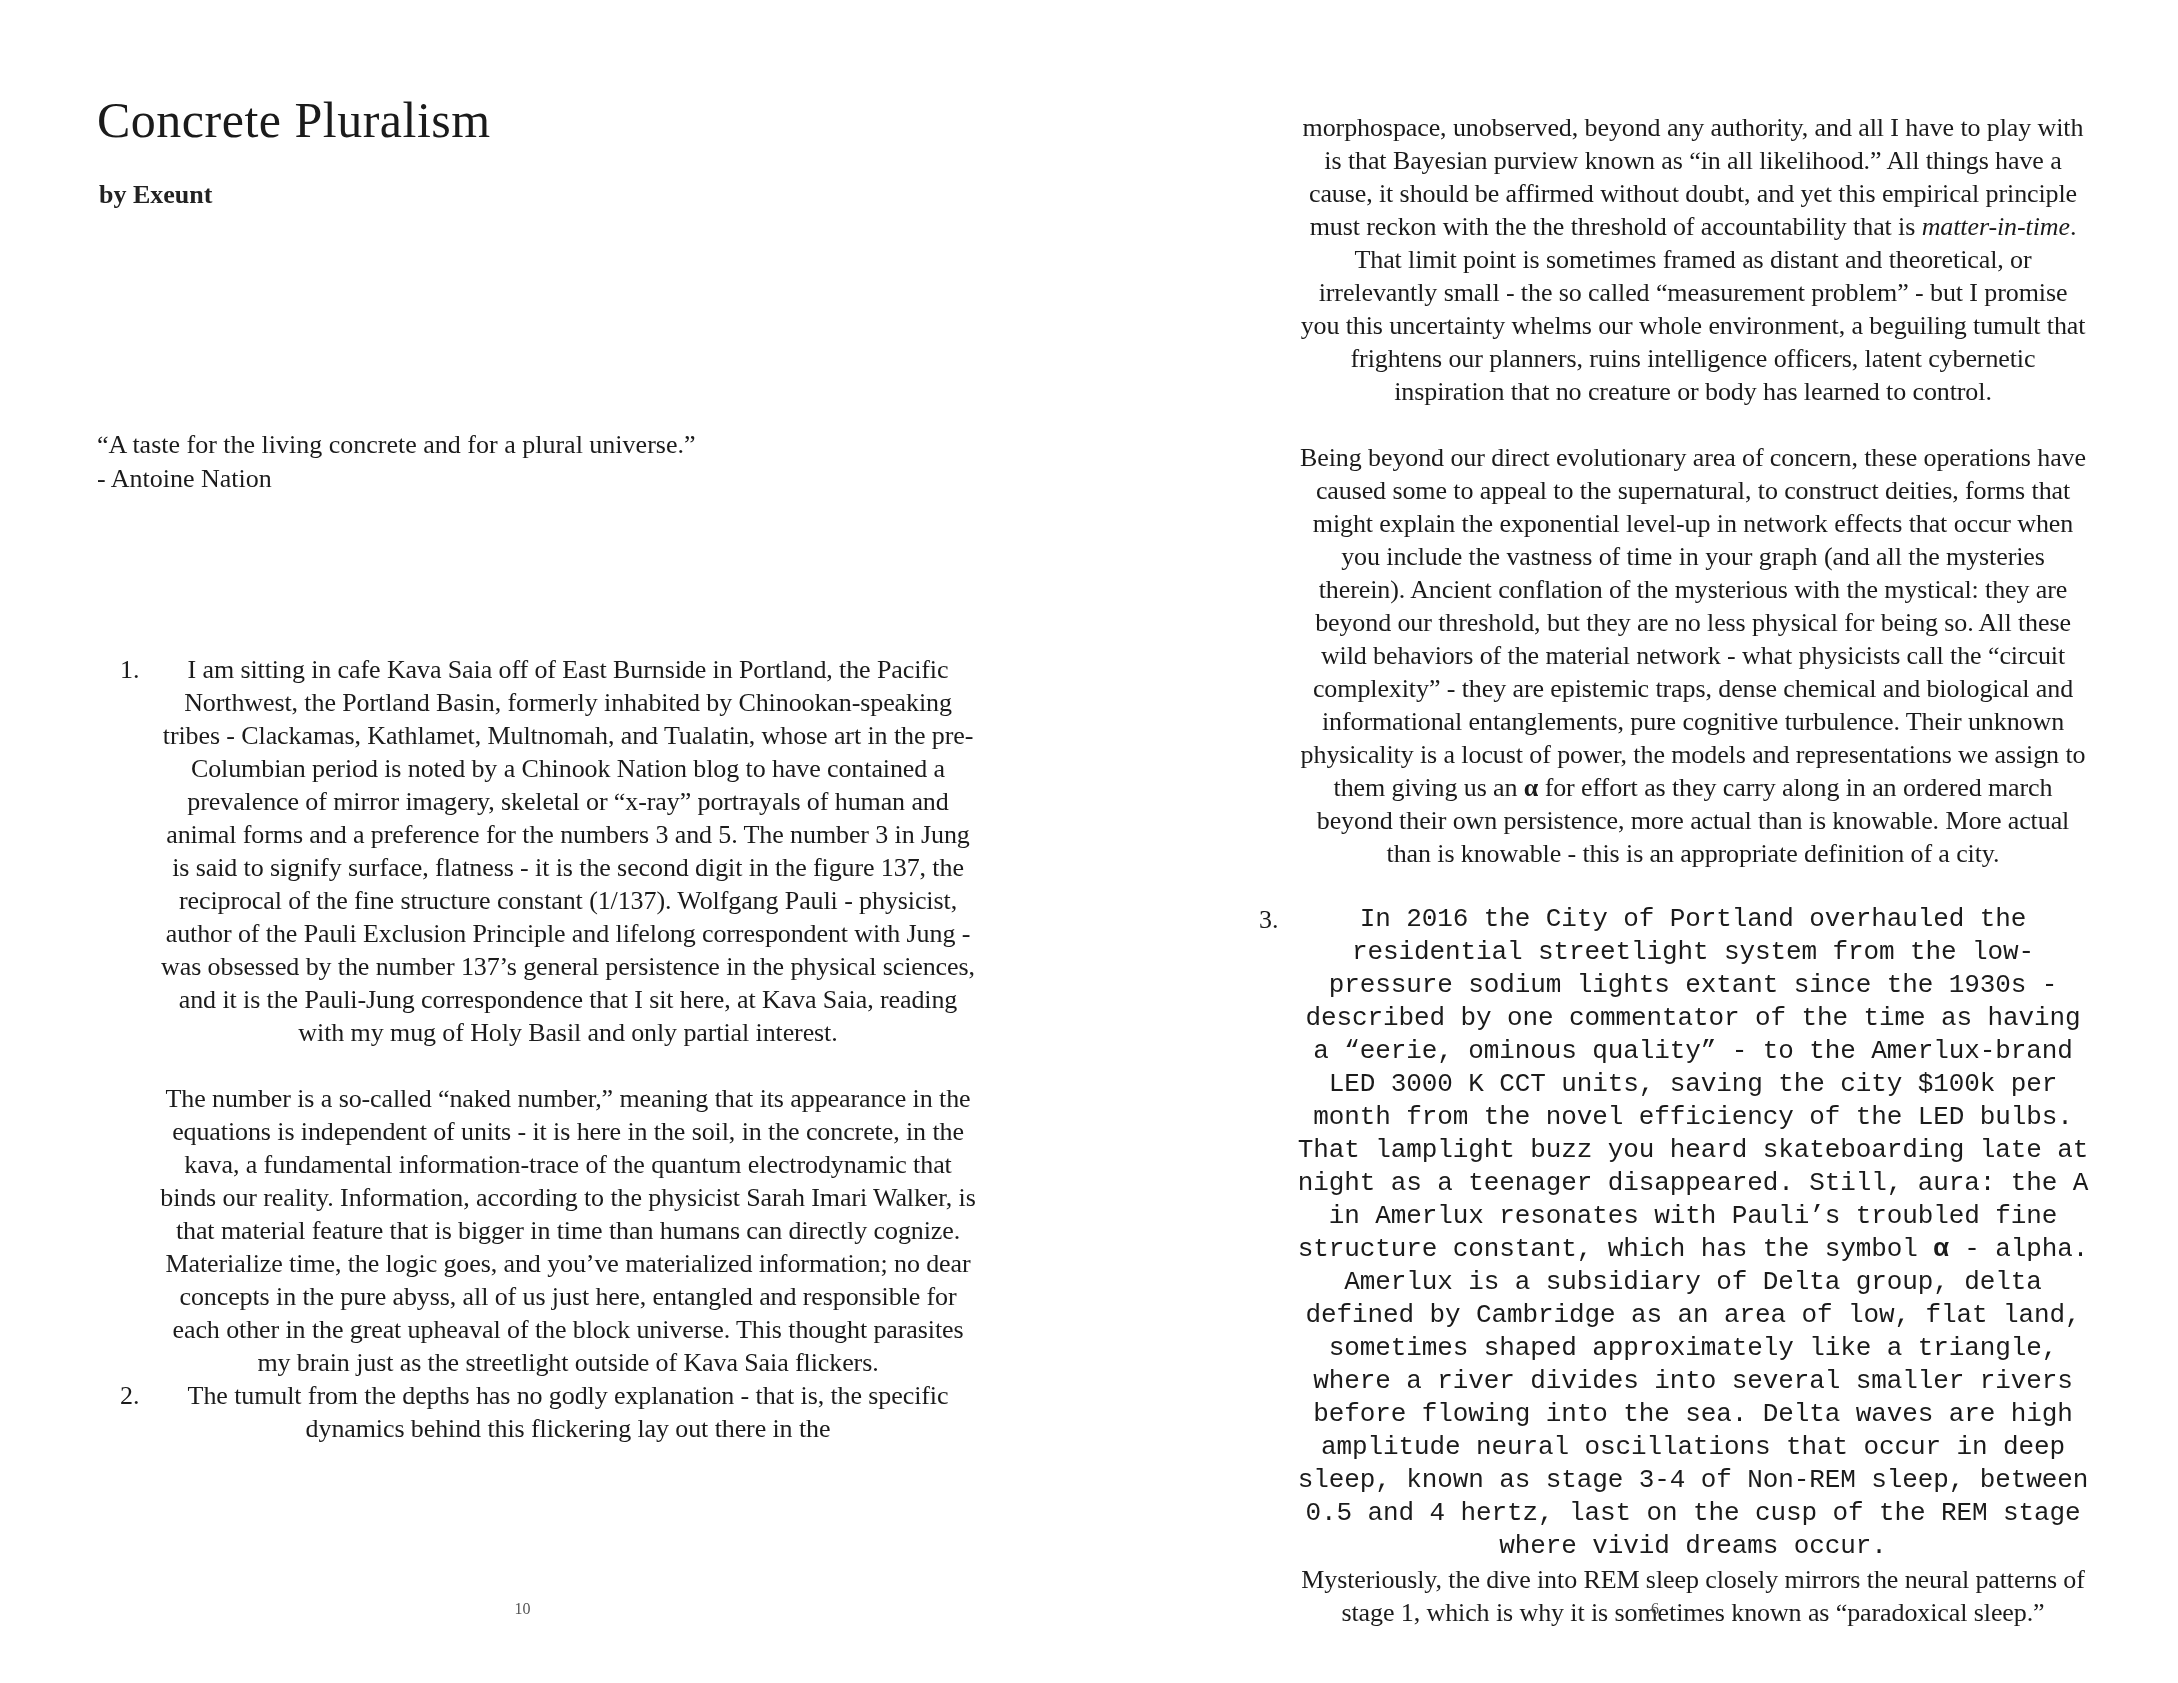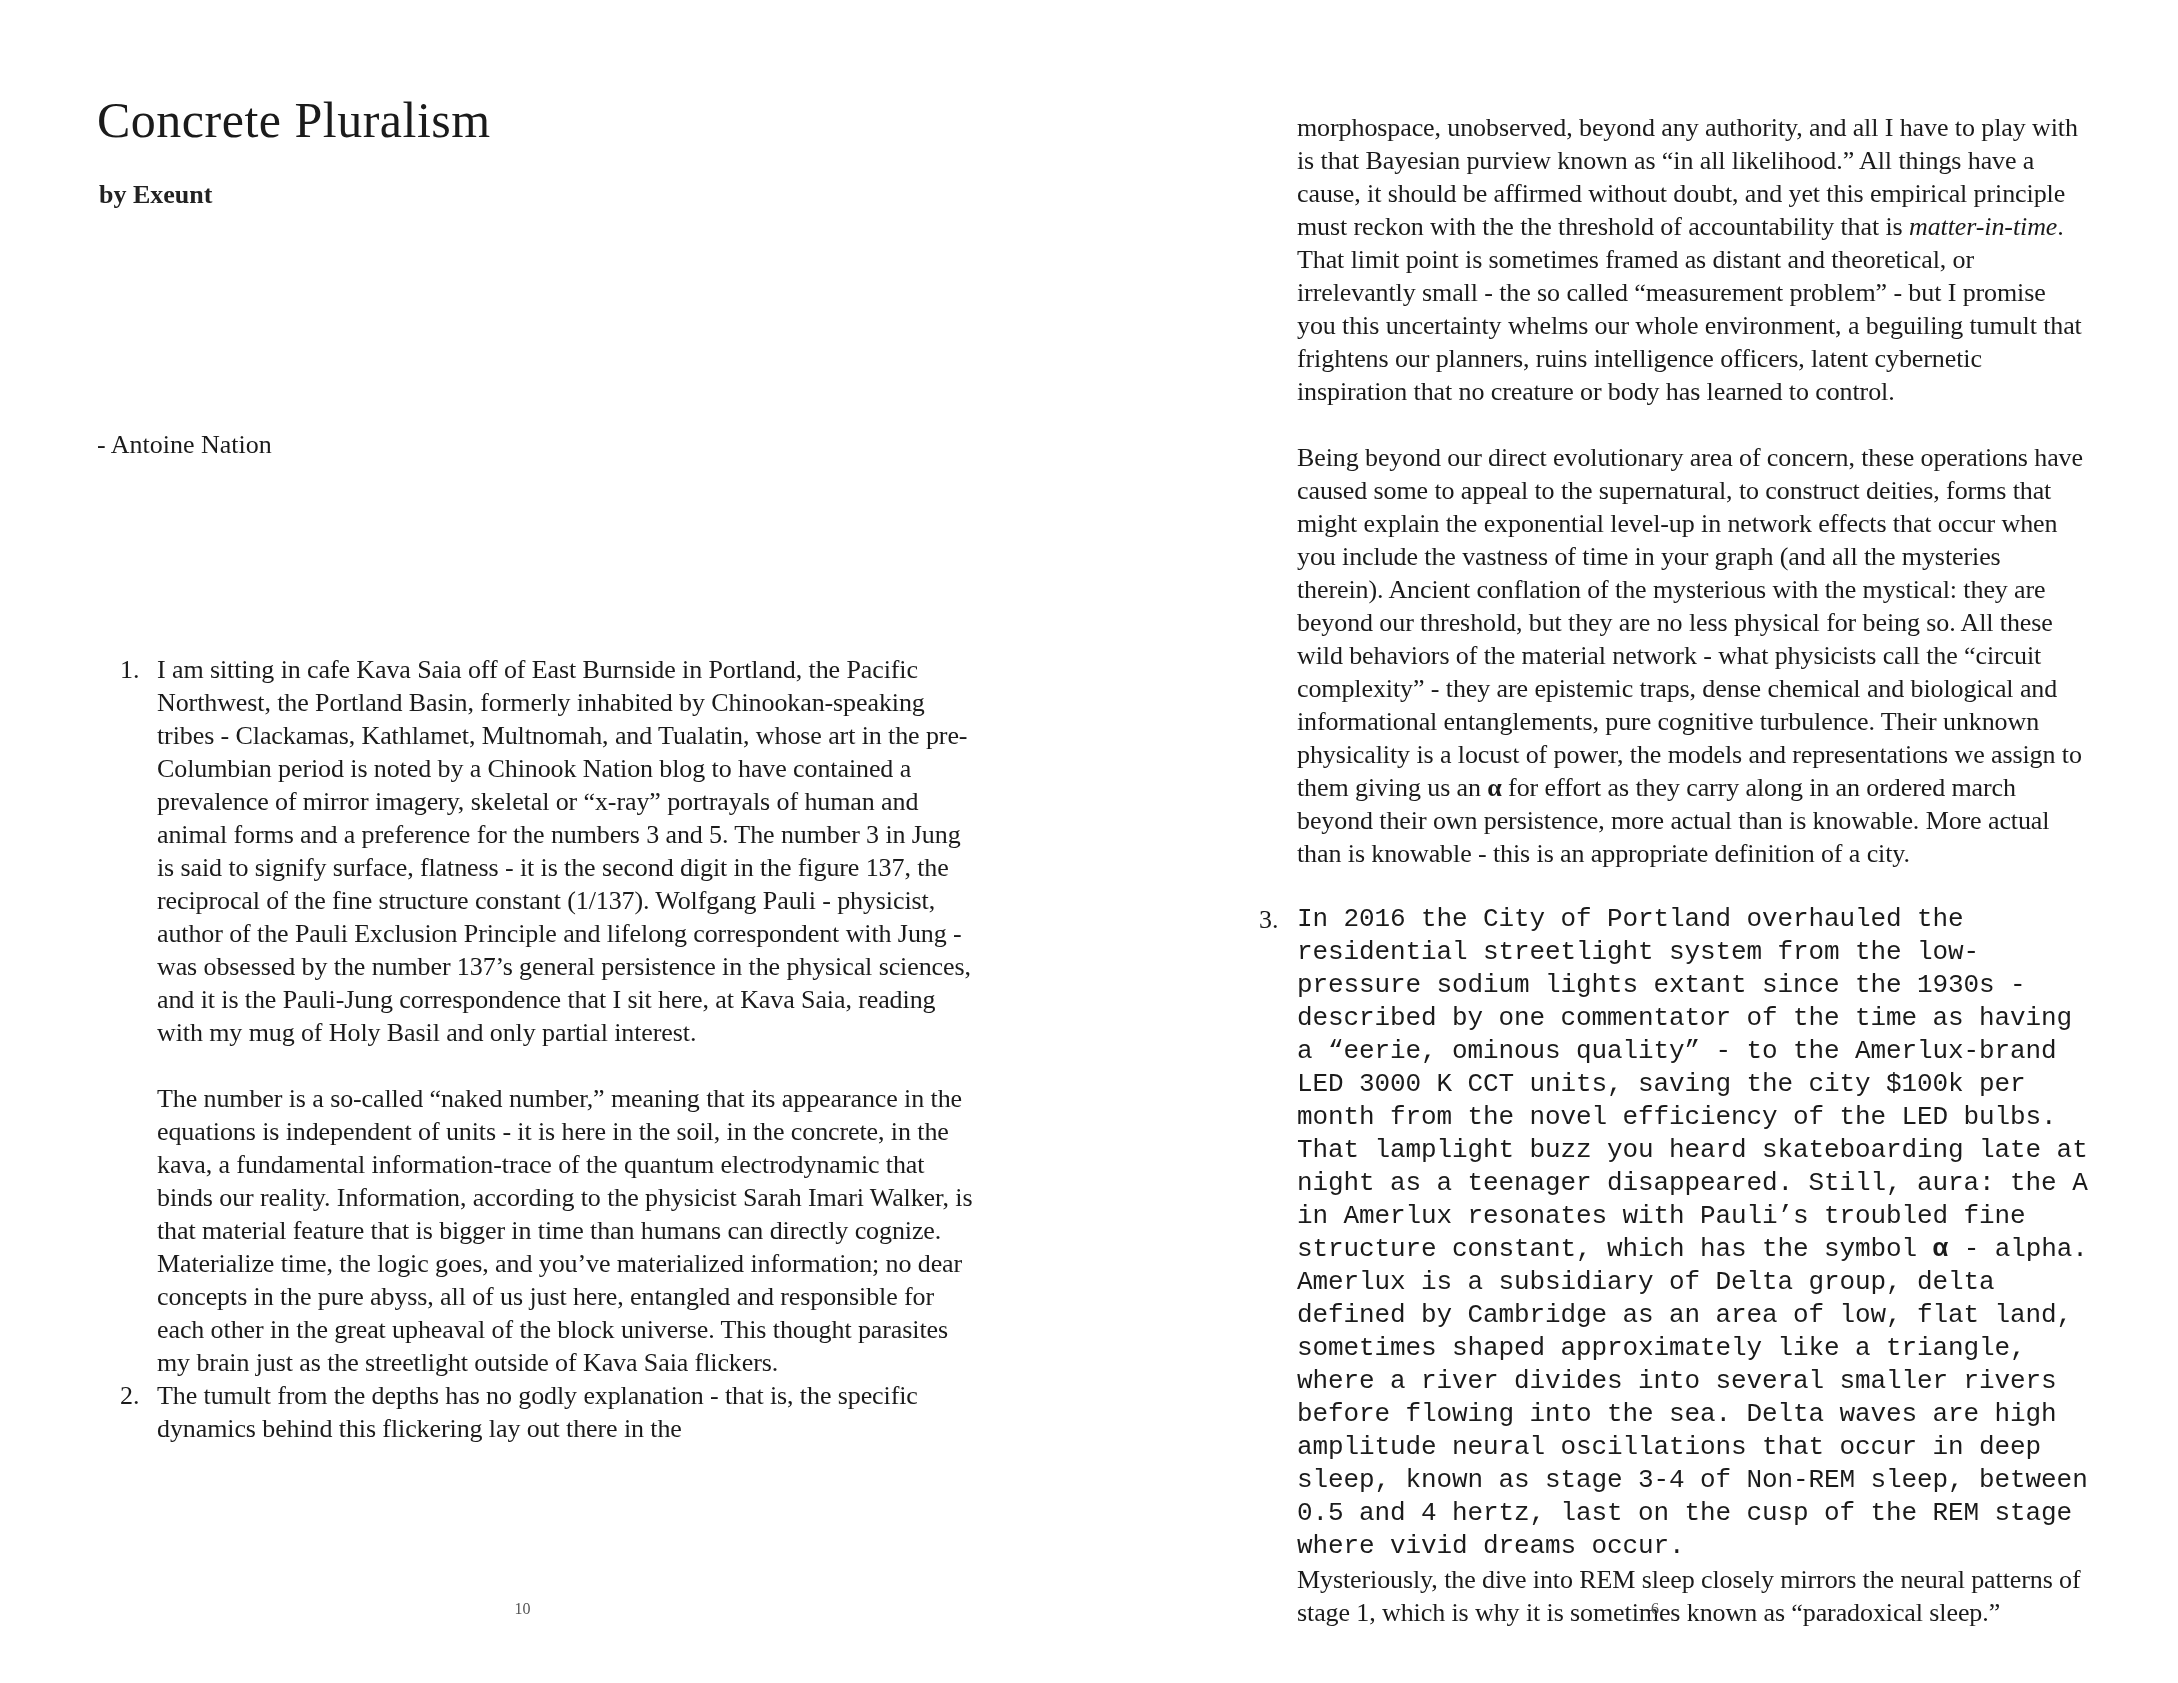--- a/index.html
+++ b/index.html
@@ -68,21 +68,21 @@
     top: 97px;
     width: 851px;
   }
 
   .list-item { display: flex; }
   .left-col  .list-item .marker { width: 37px; flex: none; }
   .right-col .list-item .marker { width: 38px; flex: none; }
   .left-col  .list-item .item-body { width: 822px; }
   .right-col .list-item .item-body { width: 792px; font-family: Liberation Mono, monospace; }
 
-  .content p { margin: 0 0 33px 0; }
+  .content p { margin: 0 0 33px 0; text-align: center; }
   .content p:last-child { margin-bottom: 0; }
   .right-col p.cont { margin-left: 38px; width: 792px; }
 
   em { font-style: italic; }
   strong { font-weight: bold; }
 
   .page-number {
     position: absolute;
     top: 1586px;
     font-size: 16px;
@@ -95,20 +95,21 @@
 </head>
 <body>
 
 <div class="spread">
 
   <div class="page left">
     <h1 class="title">Concrete Pluralism</h1>
     <div class="byline">by Exeunt</div>
 
     <div class="epigraph">
+      <div>“A taste for the living concrete and for a plural universe.”</div>
       <div>- Antoine Nation</div>
     </div>
 
     <div class="content left-col">
       <div class="list-item">
         <div class="marker">1.</div>
         <div class="item-body">
           <p><span>I am sitting in cafe Kava Saia off of East Burnside in Portland, the Pacific Northwest, the Portland Basin, formerly inhabited by Chinookan-speaking tribes - Clackamas, Kathlamet, Multnomah, and Tualatin, whose art in the pre-Columbian period is noted by a Chinook Nation blog to have contained a prevalence of mirror imagery, skeletal or “x-ray” portrayals of human and animal forms and a preference for the numbers 3 and 5. The number 3 in Jung is said to signify surface, flatness - it is the second digit in the figure 137, the reciprocal of the fine structure constant (1/137). Wolfgang Pauli - physicist, author of the Pauli Exclusion Principle and lifelong correspondent with Jung - was obsessed by the number 137’s general persistence in the physical sciences, and it is the Pauli-Jung correspondence that I sit here, at Kava Saia, reading with my mug of Holy Basil and only partial interest.</span></p>
           <p><span>The number is a so-called “naked number,” meaning that its appearance in the equations is independent of units - it is here in the soil, in the concrete, in the kava, a fundamental information-trace of the quantum electrodynamic that binds our reality. Information, according to the physicist Sarah Imari Walker, is that material feature that is bigger in time than humans can directly cognize. Materialize time, the logic goes, and you’ve materialized information; no dear concepts in the pure abyss, all of us just here, entangled and responsible for each other in the great upheaval of the block universe. This thought parasites my brain just as the streetlight outside of Kava Saia flickers.</span></p>
         </div>

